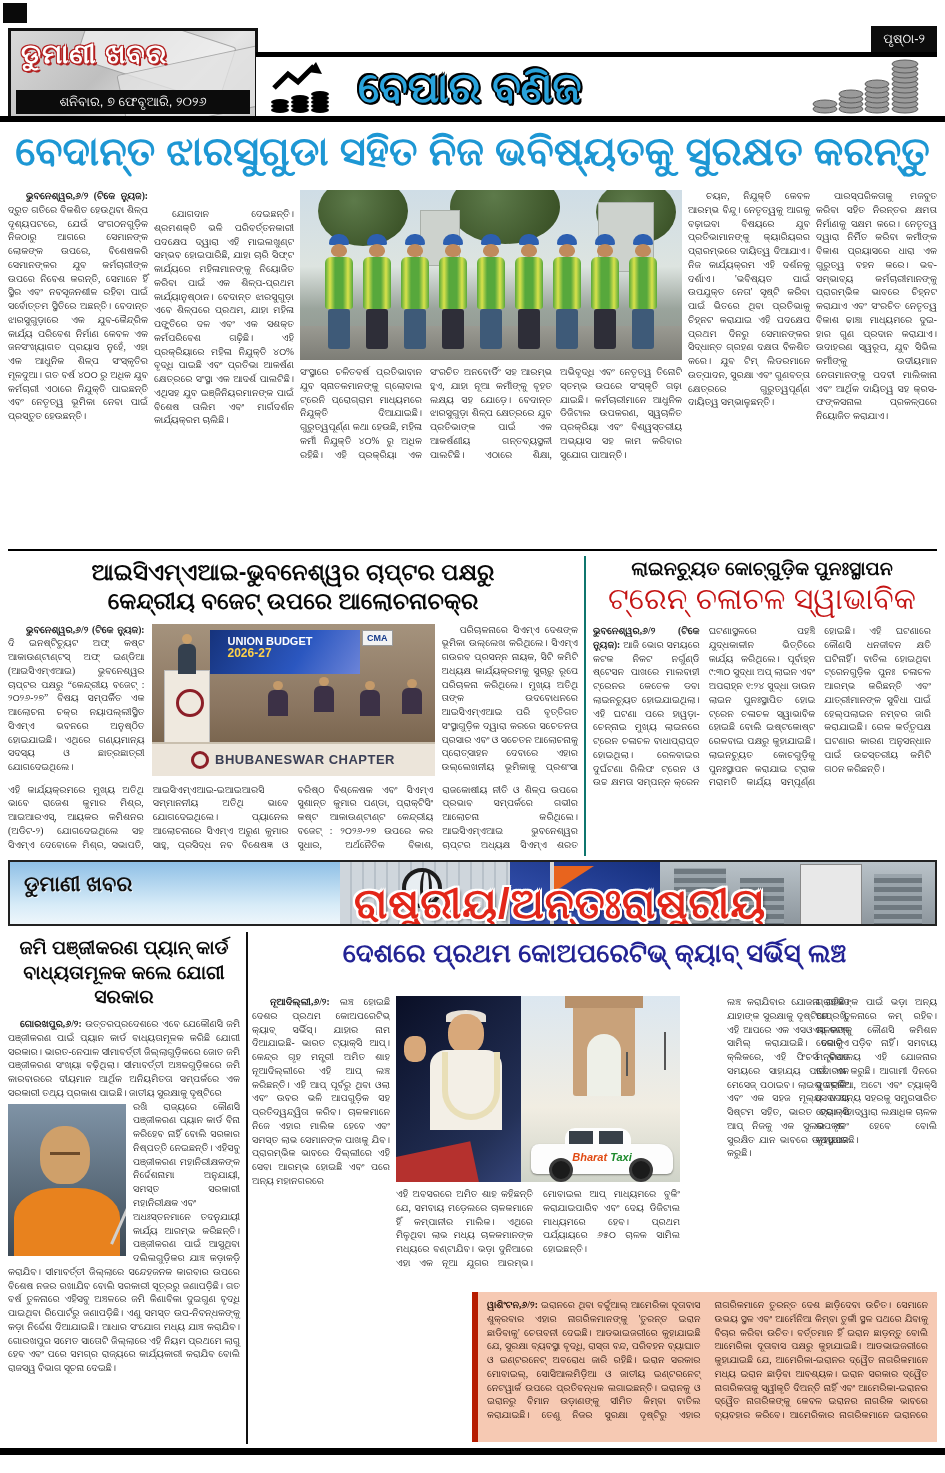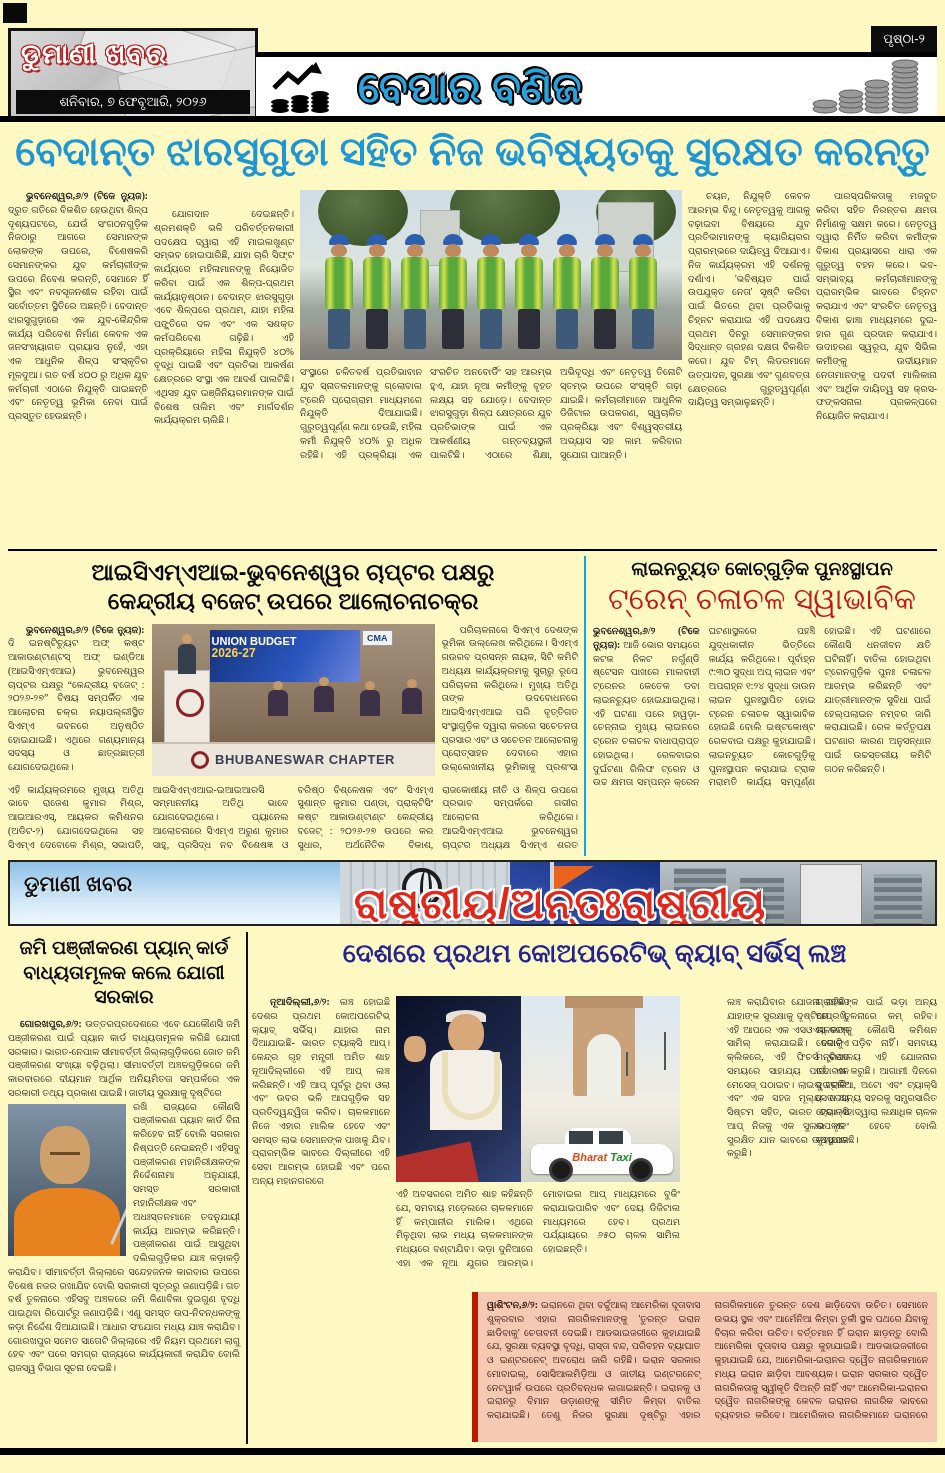--- a/index.html
+++ b/index.html
@@ -1,16 +1,16 @@
 <!DOCTYPE html>
 <html><head>
 <meta charset="utf-8">
 <style>
   html,body{margin:0;padding:0;background:#e8e8e8;}
-  #page{position:relative;width:945px;height:1473px;background:#fef9c3;margin:0 auto;
+  #page{position:relative;width:945px;height:1473px;background:#ffffff;margin:0 auto;
         font-family:"Liberation Serif",serif;overflow:hidden;}
   [data-name]{box-sizing:border-box;}
   
   .corner-mark{position:absolute;left:3px;top:3px;width:24px;height:20px;background:#0a0a0a;}
   .masthead{position:absolute;left:8px;top:28px;width:250px;height:94px;border:3px solid #111;
             background:linear-gradient(135deg,#d9d9d9 0%,#bfbfbf 40%,#e6e6e6 70%,#c7c7c7 100%);overflow:hidden;}
   .note{position:absolute;background:#efefef;border:1px solid #9a9a9a;border-radius:3px;opacity:.8;}
   .n1{width:150px;height:60px;left:70px;top:-8px;transform:rotate(18deg);}
   .n2{width:150px;height:60px;left:110px;top:28px;transform:rotate(-12deg);background:#e2e2e2;}
   .mast-title{position:absolute;left:10px;top:8px;font-family:"Liberation Sans",sans-serif;
@@ -48,33 +48,33 @@
   .person{position:relative;width:32px;height:118px;}
   .helmet{position:absolute;left:6px;top:0;width:20px;height:11px;background:#2d5fb0;border-radius:10px 10px 2px 2px;}
   .head{position:absolute;left:8px;top:10px;width:16px;height:13px;background:#c08a5c;border-radius:50% 50% 45% 45%;}
   .vest{position:absolute;left:2px;top:23px;width:28px;height:52px;border-radius:6px 6px 3px 3px;
       background:linear-gradient(90deg,#57a83c 0%,#d9e24b 18%,#57a83c 36%,#57a83c 64%,#d9e24b 82%,#57a83c 100%);}
   .legs{position:absolute;left:5px;top:75px;width:22px;height:40px;background:#3e5a78;border-radius:3px;}
   .person:nth-child(2n) .legs{background:#2e2e38;}
   
   .rule1{position:absolute;left:8px;top:549px;width:929px;height:2px;background:#000;}
   .band2{position:absolute;left:8px;top:556px;width:929px;height:300px;display:flex;overflow:hidden;}
-  .story-budget{width:578px;border-right:2px solid #0ea5e9;padding-right:6px;}
+  .story-budget{width:578px;border-right:2px solid #0f766e;padding-right:6px;}
   .budget-headline{font-family:"Liberation Sans",sans-serif;font-size:23px;font-weight:bold;color:#090909;
       text-align:center;line-height:1.25;margin:2px 0 8px 0;}
   .budget-row{display:flex;gap:7px;}
   .budget-colL,.budget-colR{width:137px;height:152px;overflow:hidden;}
   .budget-bottom{column-count:4;column-gap:9px;height:78px;overflow:hidden;margin-top:8px;}
   
   .conf-photo{position:relative;width:284px;height:152px;overflow:hidden;
       background:linear-gradient(180deg,#a5937d 0%,#8a7560 55%,#6b573f 100%);}
-  .conf-banner{position:absolute;left:58px;top:6px;width:150px;height:52px;
+  .conf-banner{position:absolute;left:58px;top:6px;width:150px;height:44px;
       background:linear-gradient(120deg,#16337c,#2b57c0 60%,#6c84d8);color:#fff;
       font-family:"Liberation Sans",sans-serif;font-weight:bold;font-size:11px;line-height:1.1;
-      padding:5px 2px;}
+      padding:5px 18px;}
   .conf-banner .yr{color:#ffd24a;font-size:12px;}
   .cma-tag{position:absolute;right:42px;top:6px;background:#f2f2f2;color:#143a8a;
       font-family:"Liberation Sans",sans-serif;font-weight:bold;font-size:9px;padding:2px 4px;border:1px solid #999;}
   .podium{position:absolute;left:12px;top:46px;width:46px;height:78px;background:#efe9df;border:1px solid #bbb;}
   .podium .logo{position:absolute;left:11px;top:18px;width:22px;height:22px;border:3px solid #8c1f28;border-radius:50%;}
   .speaker{position:absolute;left:26px;top:20px;width:18px;height:30px;background:#34404e;border-radius:6px 6px 0 0;}
   .speaker::before{content:"";position:absolute;left:4px;top:-10px;width:10px;height:10px;border-radius:50%;background:#caa06b;}
   .delegate{position:absolute;width:20px;height:26px;border-radius:6px 6px 0 0;background:#3c3146;}
   .delegate::before{content:"";position:absolute;left:5px;top:-9px;width:10px;height:9px;border-radius:50%;background:#c49a6a;}
   .desk{position:absolute;left:0;right:0;bottom:0;height:34px;background:#ece5da;border-top:2px solid #c9bfae;

